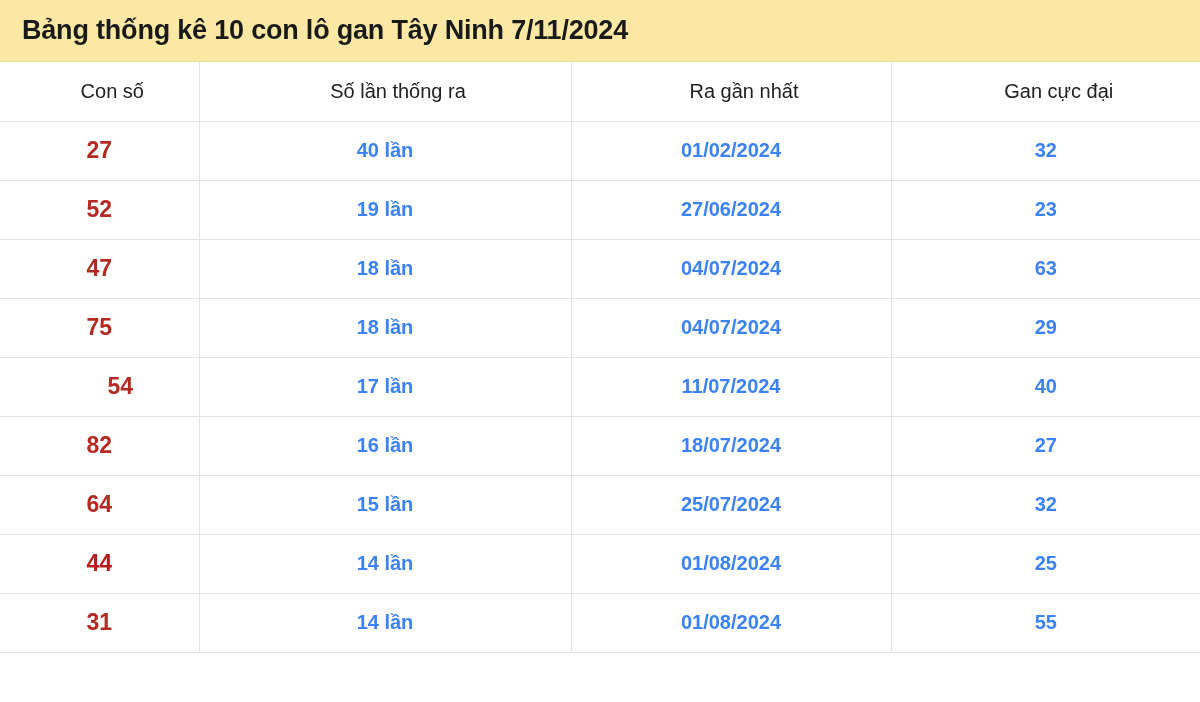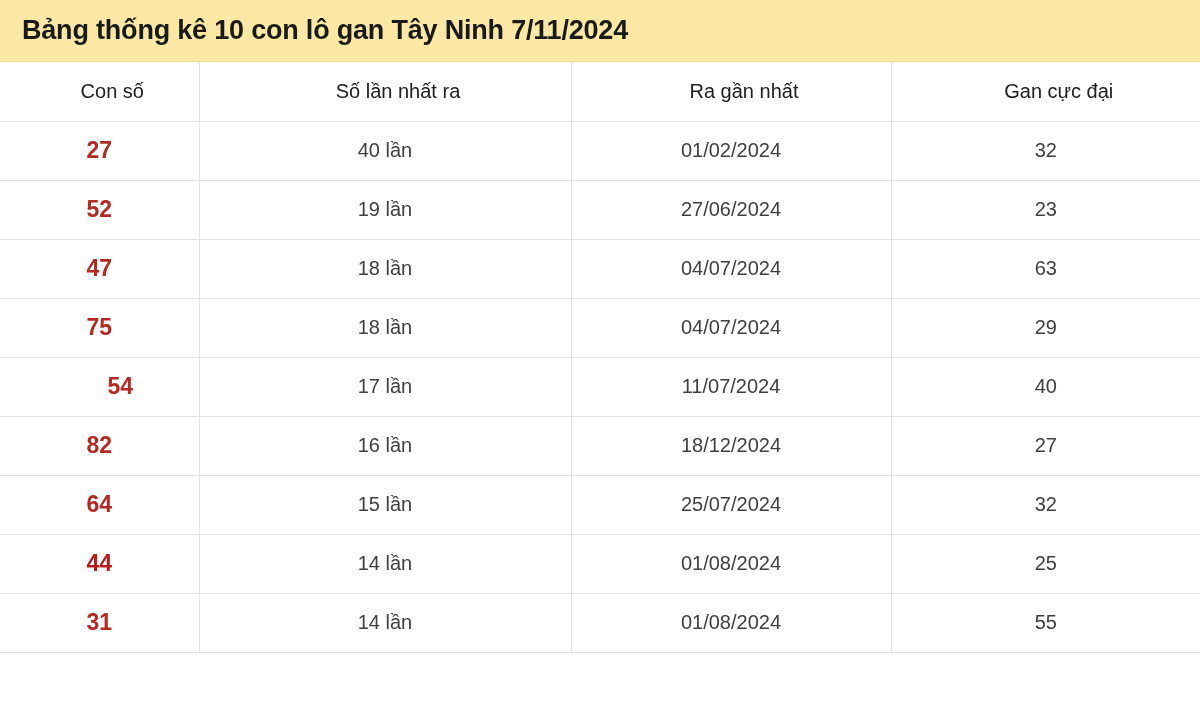--- a/index.html
+++ b/index.html
@@ -75,22 +75,22 @@
     padding-left: 32px;
   }
 
   .cell-number {
     font-size: 23px;
     font-weight: bold;
     color: #b42a22;
   }
   .cell-text {
     font-size: 20px;
-    font-weight: normal;
-    color: #404040;
+    font-weight: bold;
+    color: #3b82f6;
     margin-top: 45px;
   }
 </style>
 </head>
 <body>
 
 <div id="page">
 
   <div class="title-banner" style="background: rgb(251, 232, 164);">
     <div class="title-text">Bảng thống kê 10 con lô gan Tây Ninh 7/11/2024</div>
@@ -99,21 +99,21 @@
   <table class="stats-table">
     <colgroup>
       <col class="c-number">
       <col class="c-misses">
       <col class="c-lastdate">
       <col class="c-maxgan">
     </colgroup>
     <thead>
       <tr>
         <th>Con số</th>
-        <th>Số lần nhất ra</th>
+        <th>Số lần thống ra</th>
         <th>Ra gần nhất</th>
         <th>Gan cực đại</th>
       </tr>
     </thead>
     <tbody id="table-body">
         <tr>
           <td class="cell-number" style="color: rgb(180, 42, 34);">27</td>
           <td class="cell-text">40 lần</td>
           <td class="cell-text">01/02/2024</td>
           <td class="cell-text">32</td>
@@ -138,21 +138,21 @@
         </tr>
         <tr>
           <td class="cell-number" style="color: rgb(180, 42, 34); padding-left: 48px;">54</td>
           <td class="cell-text">17 lần</td>
           <td class="cell-text">11/07/2024</td>
           <td class="cell-text">40</td>
         </tr>
         <tr>
           <td class="cell-number" style="color: rgb(180, 42, 34);">82</td>
           <td class="cell-text">16 lần</td>
-          <td class="cell-text">18/12/2024</td>
+          <td class="cell-text">18/07/2024</td>
           <td class="cell-text">27</td>
         </tr>
         <tr>
           <td class="cell-number" style="color: rgb(180, 42, 34);">64</td>
           <td class="cell-text">15 lần</td>
           <td class="cell-text">25/07/2024</td>
           <td class="cell-text">32</td>
         </tr>
         <tr>
           <td class="cell-number" style="color: #b91c1c;">44</td>

